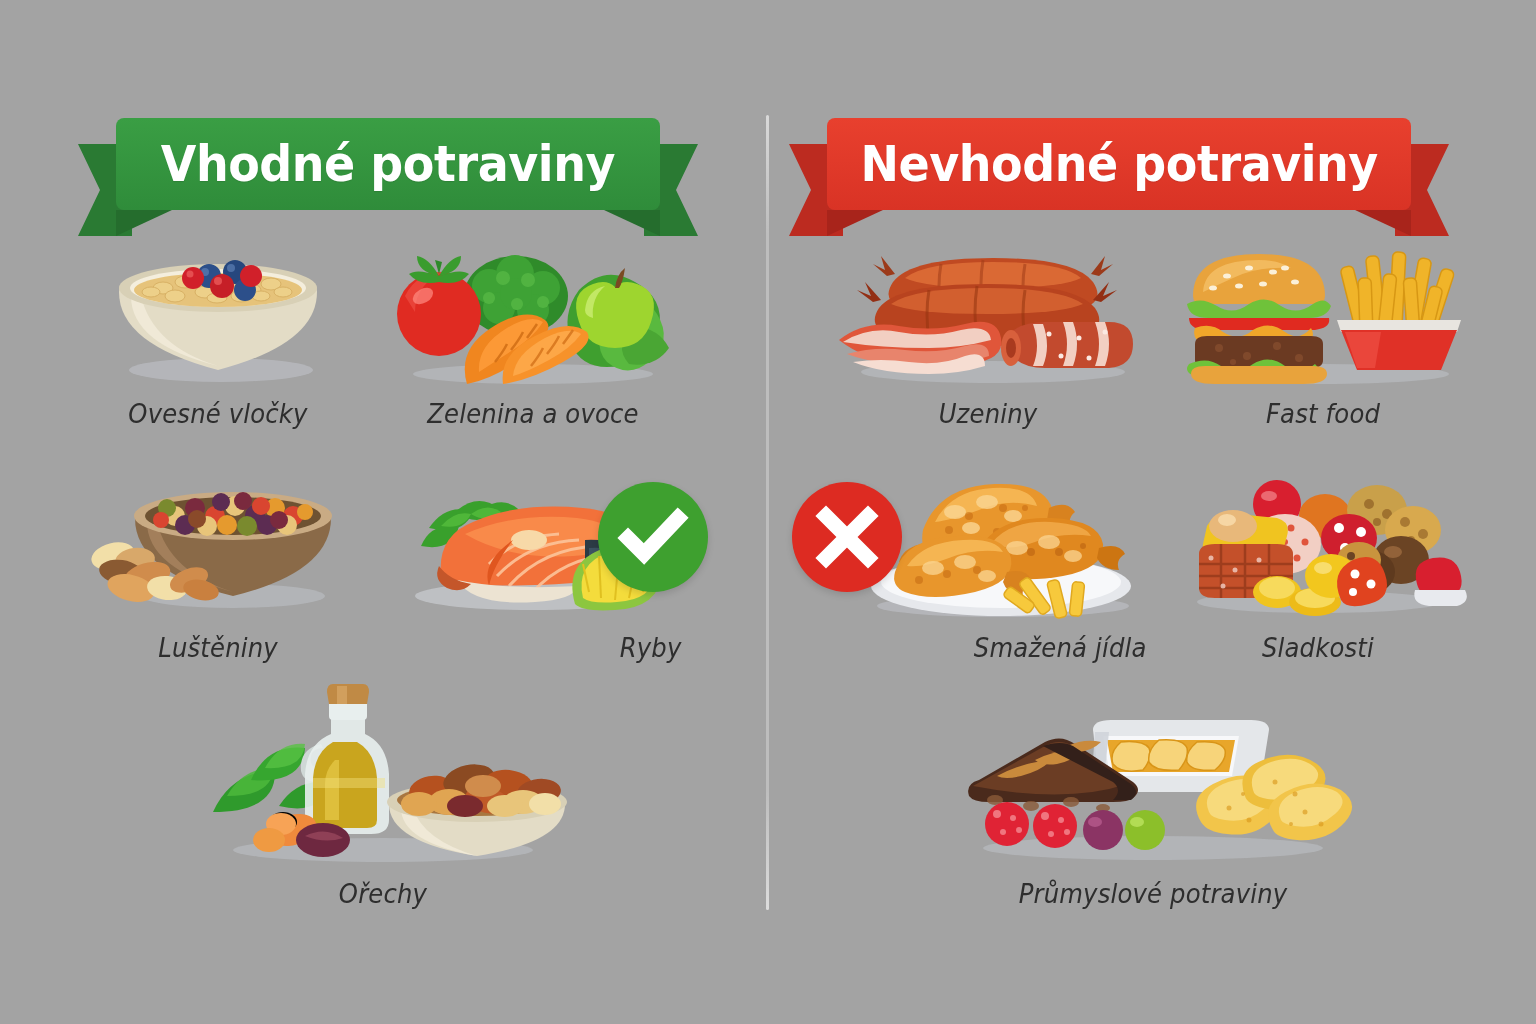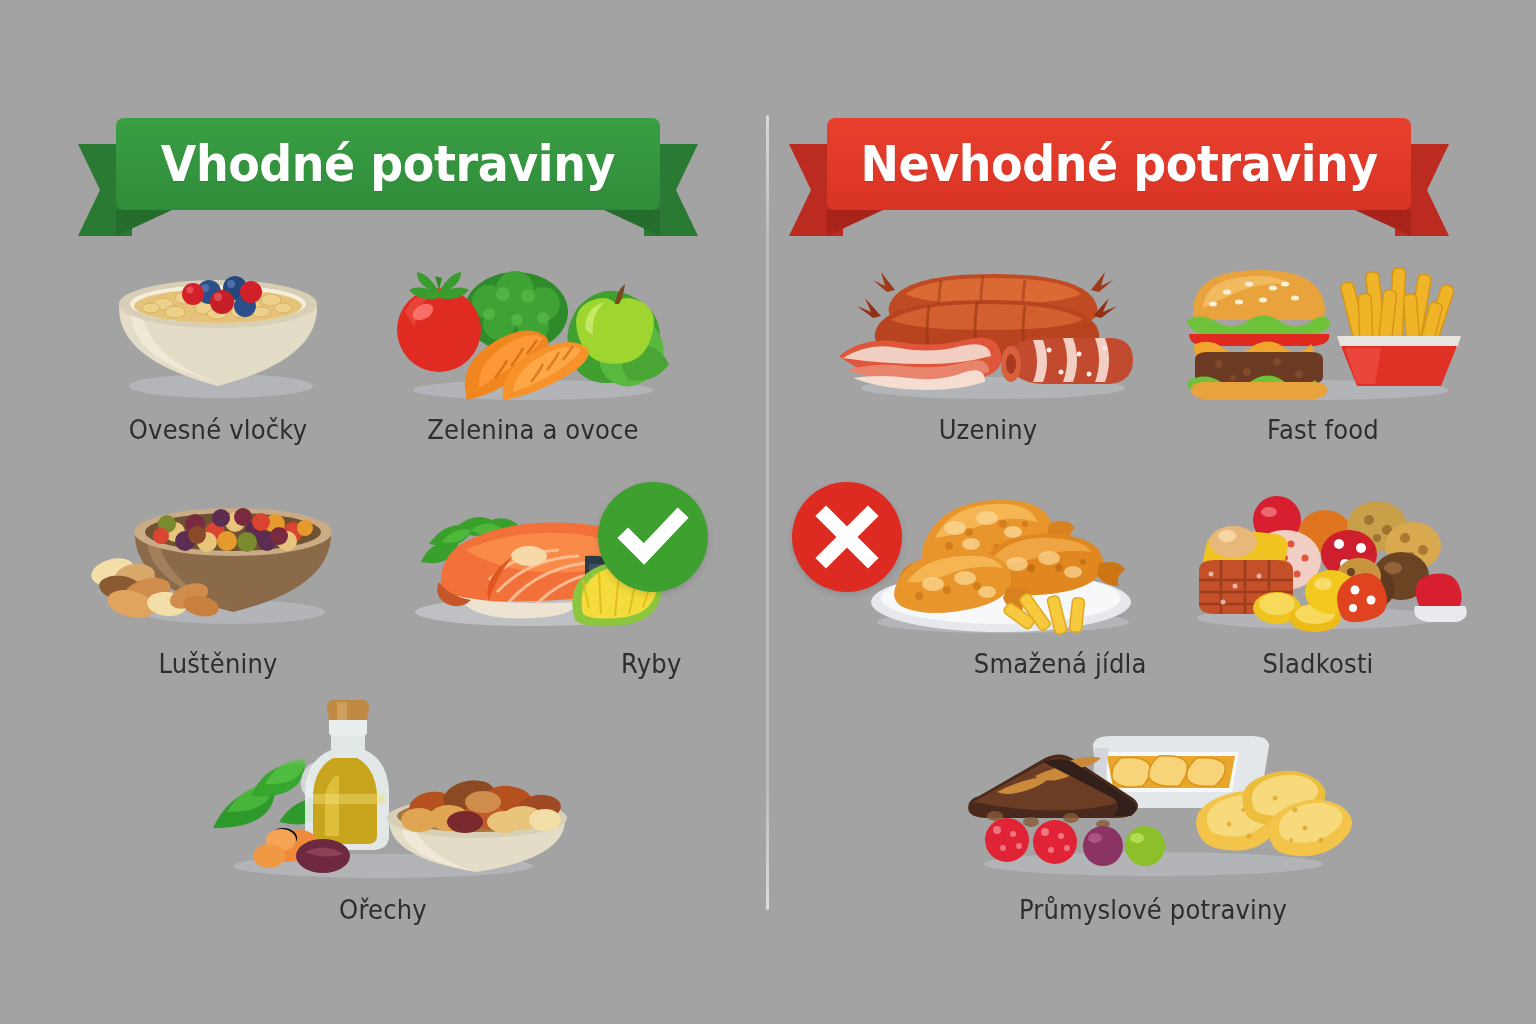--- a/index.html
+++ b/index.html
@@ -86,22 +86,23 @@
   }
 
   
   .banner-good  .ribbon-body { background: linear-gradient(to bottom, #3a9e44 0%, #2f8c3a 100%); }
   
   .banner-bad   .ribbon-body { background: linear-gradient(to bottom, #e8402e 0%, #d93325 100%); justify-content: center; }
 
   
   .grid {
     position: absolute;
-    top: 250px;
+    top: 234px;
     width: 100%;
+    font-style: italic;
   }
   .row {
     display: flex;
     justify-content: center;
   }
   .cell {
     position: relative;
     text-align: center;
   }
   .art {

